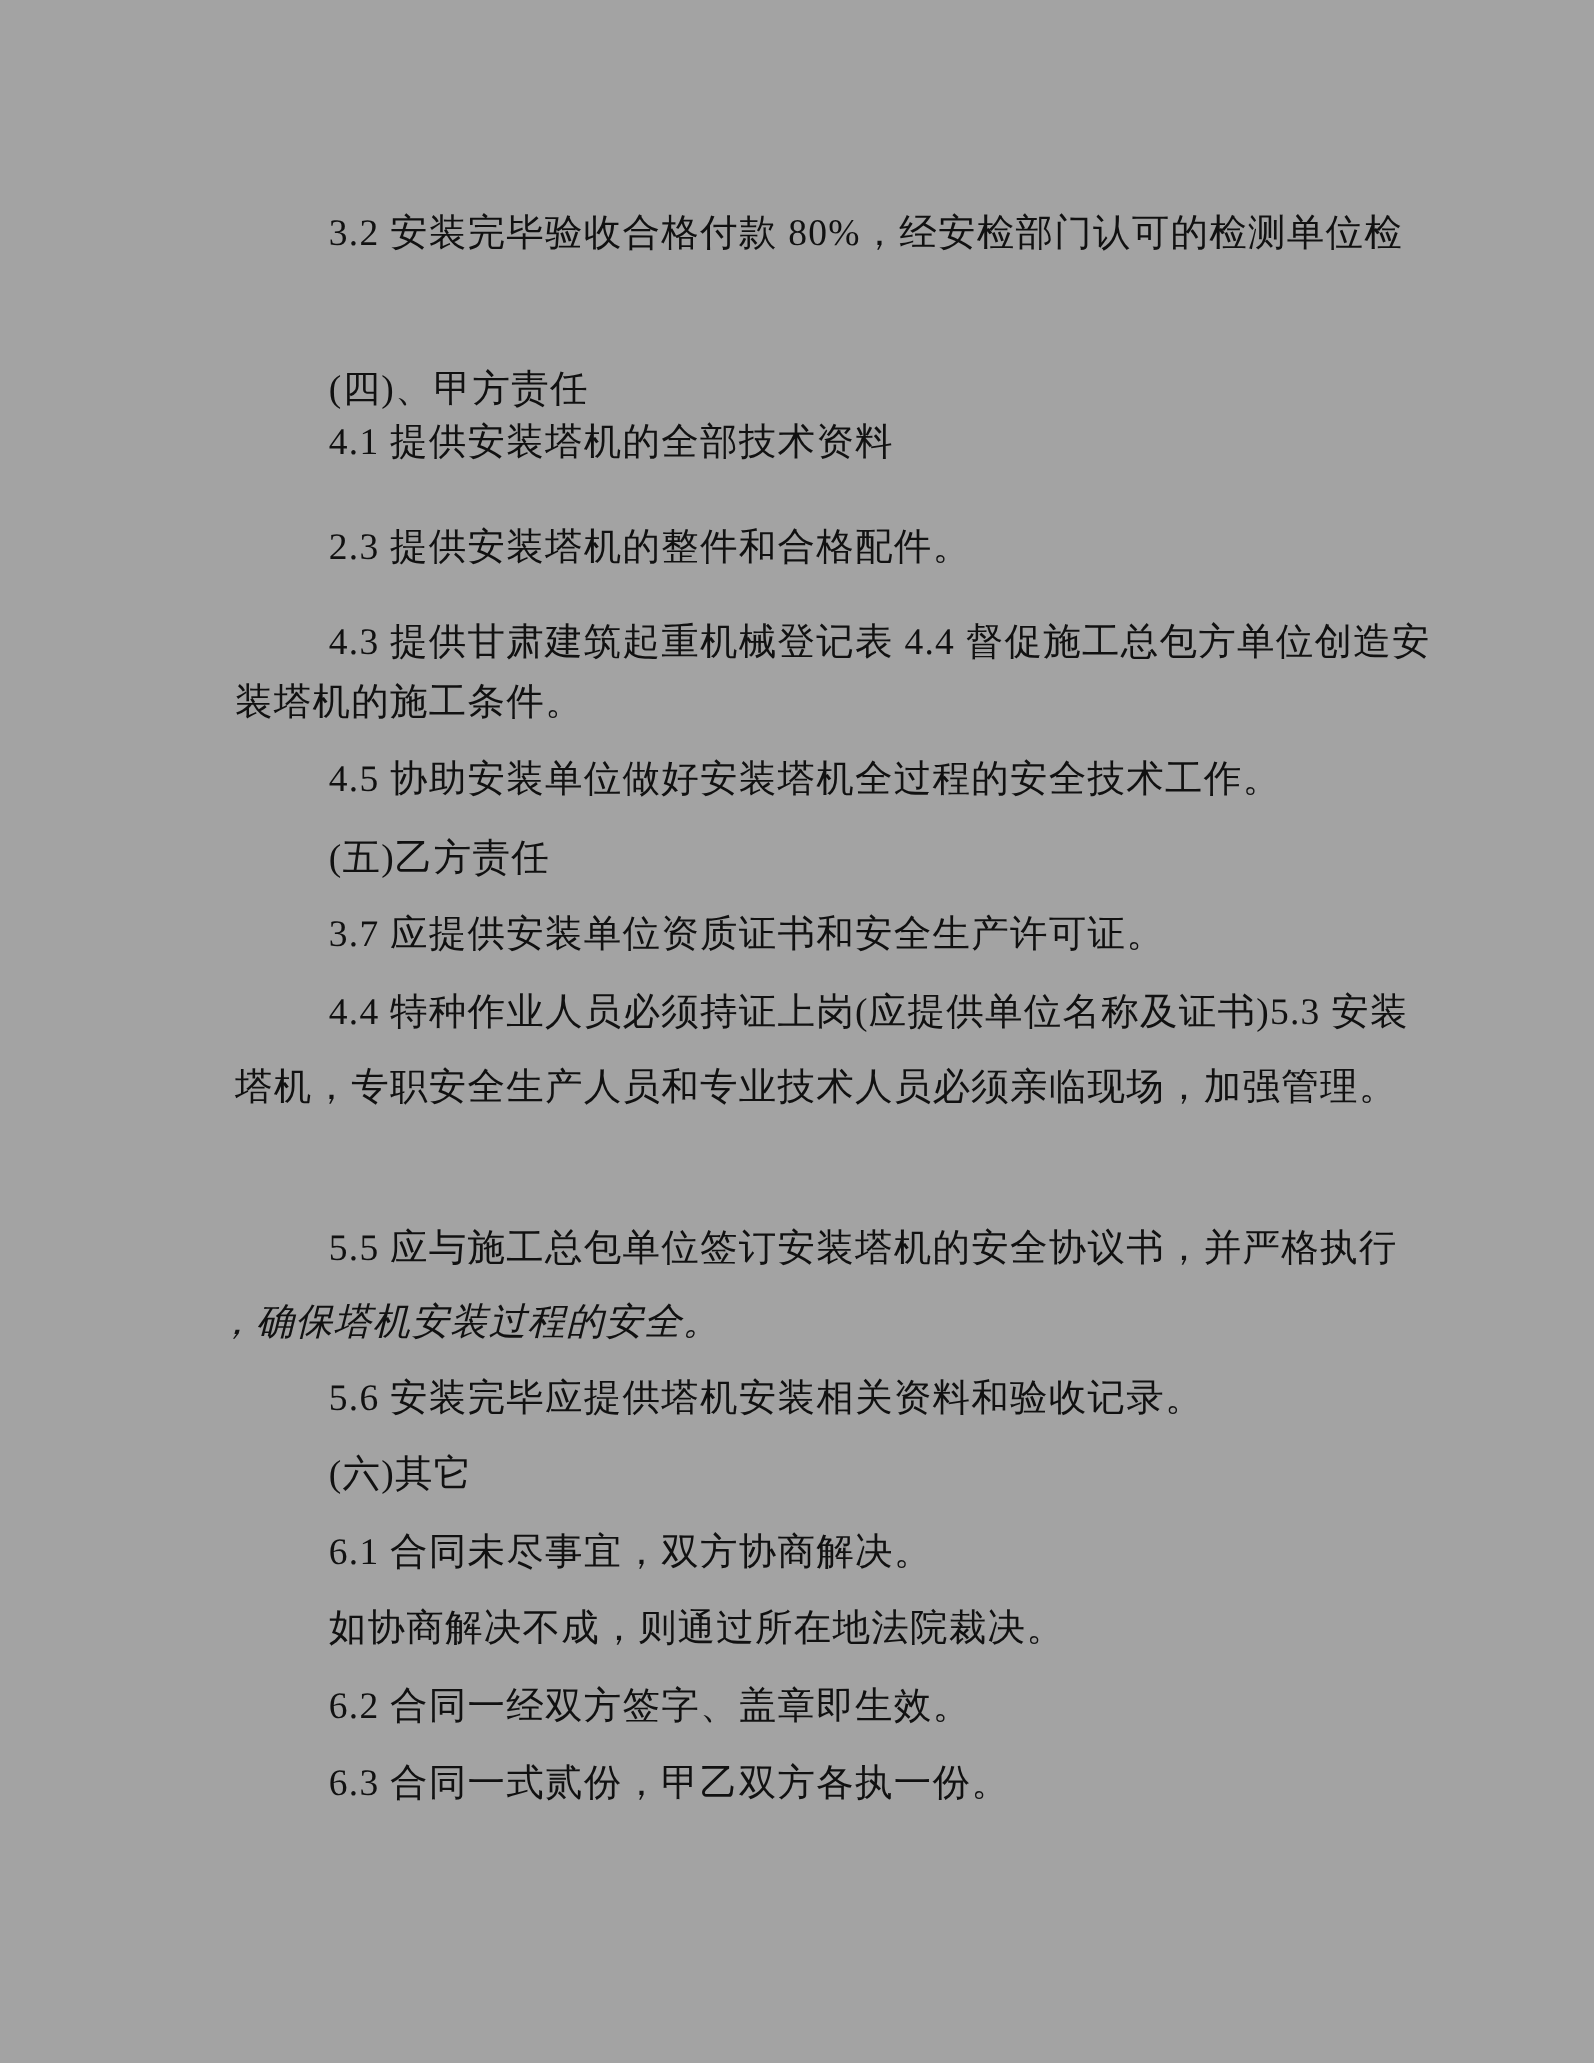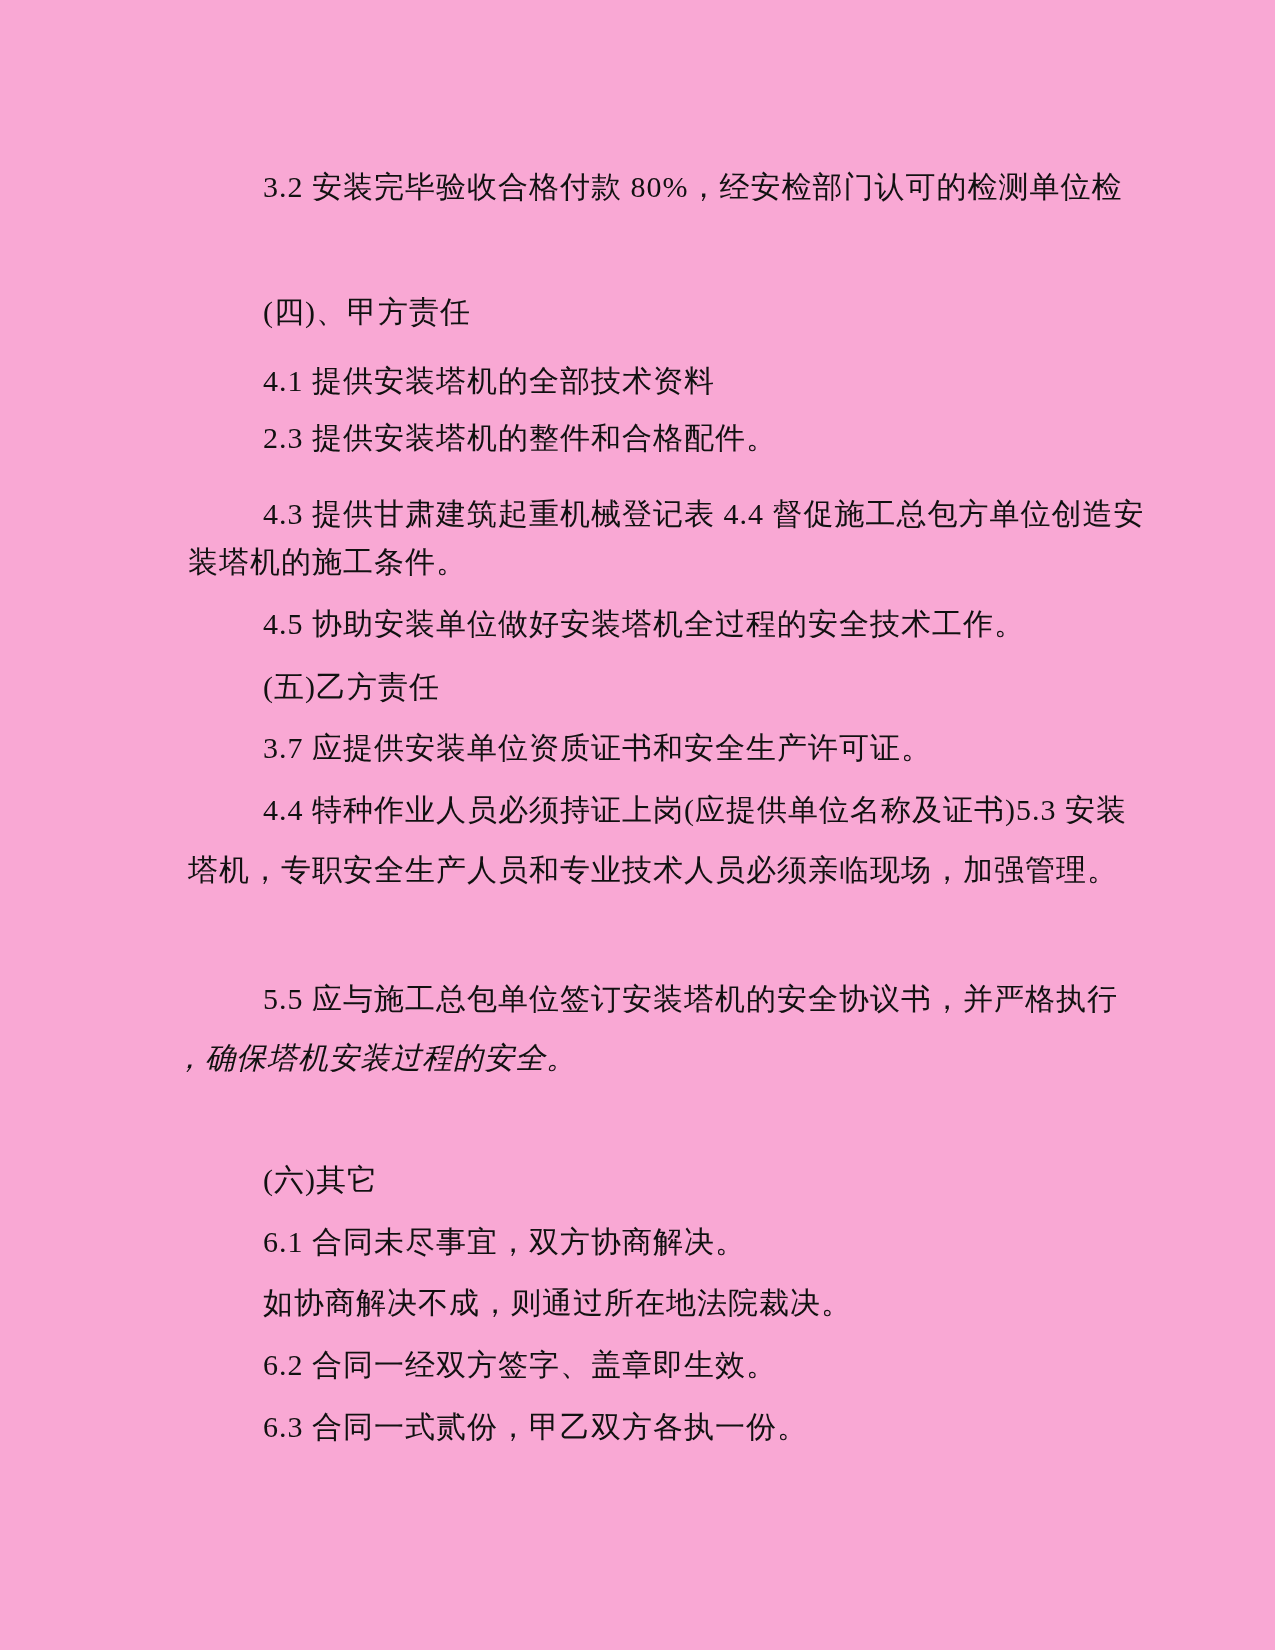--- a/index.html
+++ b/index.html
@@ -4,21 +4,21 @@
 <style>
   html, body {
     margin: 0;
     padding: 0;
     background: #ffffff;
   }
   .page {
     position: relative;
     width: 1275px;
     height: 1650px;
-    background: #f9a8d4;
+    background: #a3a3a3;
     overflow: hidden;
     font-family: "Liberation Serif", "DejaVu Serif", serif;
     color: #111111;
   }
   .line {
     position: absolute;
     left: 263px;
     font-size: 30px;
     line-height: 34px;
     letter-spacing: 1px;
@@ -32,29 +32,30 @@
     left: 174px;
     font-style: italic;
   }
 </style>
 </head>
 <body>
 
 <div class="page">
   <div class="line" style="top:170px">3.2 安装完毕验收合格付款 80%，经安检部门认可的检测单位检</div>
   <div class="line" style="top:295px">(四)、甲方责任</div>
-  <div class="line" style="top:364px">4.1 提供安装塔机的全部技术资料</div>
+  <div class="line" style="top:337px">4.1 提供安装塔机的全部技术资料</div>
   <div class="line" style="top:421px">2.3 提供安装塔机的整件和合格配件。</div>
   <div class="line" style="top:497px">4.3 提供甘肃建筑起重机械登记表 4.4 督促施工总包方单位创造安</div>
   <div class="line cont" style="top:545px">装塔机的施工条件。</div>
   <div class="line" style="top:607px">4.5 协助安装单位做好安装塔机全过程的安全技术工作。</div>
   <div class="line" style="top:670px">(五)乙方责任</div>
   <div class="line" style="top:731px">3.7 应提供安装单位资质证书和安全生产许可证。</div>
   <div class="line" style="top:793px">4.4 特种作业人员必须持证上岗(应提供单位名称及证书)5.3 安装</div>
   <div class="line cont" style="top:853px">塔机，专职安全生产人员和专业技术人员必须亲临现场，加强管理。</div>
   <div class="line" style="top:982px">5.5 应与施工总包单位签订安装塔机的安全协议书，并严格执行</div>
   <div class="line cont-punct" style="top:1041px">，确保塔机安装过程的安全。</div>
+  <div class="line" style="top:1102px">5.6 安装完毕应提供塔机安装相关资料和验收记录。</div>
   <div class="line" style="top:1163px">(六)其它</div>
   <div class="line" style="top:1225px">6.1 合同未尽事宜，双方协商解决。</div>
   <div class="line" style="top:1286px">如协商解决不成，则通过所在地法院裁决。</div>
   <div class="line" style="top:1348px">6.2 合同一经双方签字、盖章即生效。</div>
   <div class="line" style="top:1410px">6.3 合同一式贰份，甲乙双方各执一份。</div>
 </div>
 
 </body></html>

